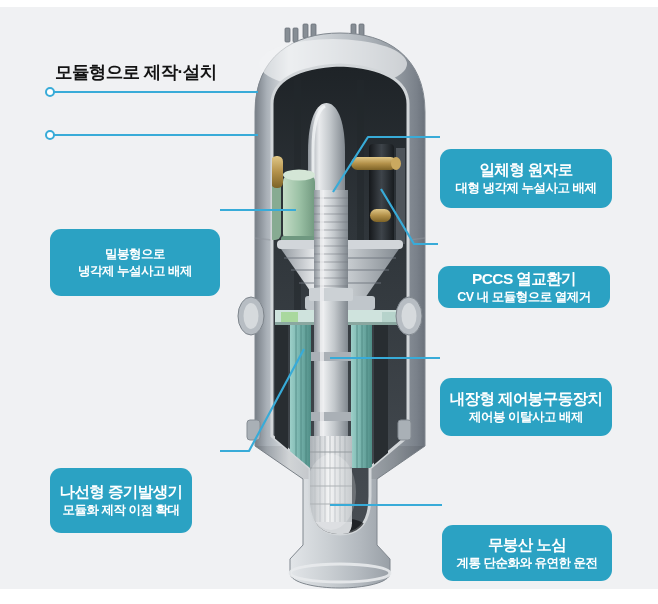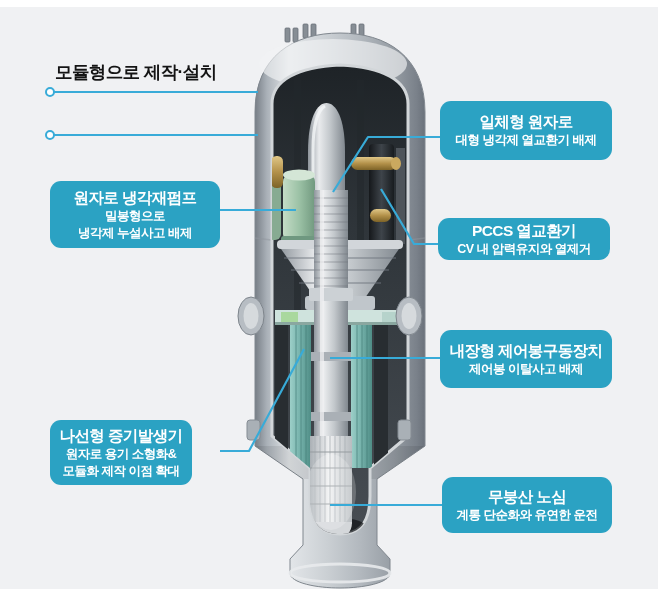--- a/index.html
+++ b/index.html
@@ -16,21 +16,21 @@
   svg.scene{position:absolute;left:0;top:0;}
   .leaders line,.leaders polyline{stroke:var(--line-color,#38abd8);stroke-width:2.2;fill:none;stroke-linejoin:round;}
   .leaders circle{fill:#fff;stroke:var(--line-color,#38abd8);stroke-width:2;}
   .plain-label{
     position:absolute;font-weight:800;font-size:17.5px;letter-spacing:-0.6px;
     color:var(--label-color,#141414);white-space:nowrap;
   }
   .callout{
     position:absolute;background:var(--box-bg,#2ba2c3);color:var(--box-text-color,#fff);
     border-radius:11px;display:flex;flex-direction:column;justify-content:center;
-    align-items:center;text-align:center;box-sizing:border-box;padding:4px 6px;
+    align-items:center;text-align:center;box-sizing:border-box;padding:4px 6px;margin-top:48px;
   }
   .callout-title{font-weight:800;font-size:15.5px;letter-spacing:-0.6px;line-height:1.3;white-space:nowrap;}
   .callout-sub{font-weight:600;font-size:12.5px;letter-spacing:-0.5px;line-height:1.32;white-space:nowrap;}
 </style>
 </head>
 <body style="--page-bg: #ffffff; --canvas-bg: #f0f1f3; --box-bg: #2ba2c3; --line-color: #38abd8; --label-color: #141414; --box-text-color: #ffffff;">
 
 <div class="stage">
   <div class="canvas-bg"></div>
 
@@ -192,39 +192,37 @@
       <polyline points="440,137 368,137 333,192"></polyline>
       <polyline points="438,244 414,244 381,189"></polyline>
       <line x1="440" y1="358" x2="330" y2="358"></line>
       <line x1="442" y1="505" x2="330" y2="505"></line>
     </g>
   </svg>
 
   <div class="plain-label" style="left:55px;top:60px">모듈형으로 제작·설치</div>
 
   <div class="callout" style="left:50px;top:181px;width:170px;height:67px">
-    <div class="callout-title">원자로 냉각재펌프</div>
     <div class="callout-sub">밀봉형으로</div>
     <div class="callout-sub">냉각제 누설사고 배제</div>
   </div>
 
   <div class="callout" style="left:50px;top:420px;width:142px;height:65px">
     <div class="callout-title">나선형 증기발생기</div>
-    <div class="callout-sub">원자로 용기 소형화&amp;</div>
     <div class="callout-sub">모듈화 제작 이점 확대</div>
   </div>
 
   <div class="callout" style="left:440px;top:101px;width:172px;height:59px">
     <div class="callout-title">일체형 원자로</div>
-    <div class="callout-sub">대형 냉각제 열교환기 배제</div>
+    <div class="callout-sub">대형 냉각제 누설사고 배제</div>
   </div>
 
   <div class="callout" style="left:438px;top:218px;width:172px;height:42px">
     <div class="callout-title">PCCS 열교환기</div>
-    <div class="callout-sub">CV 내 압력유지와 열제거</div>
+    <div class="callout-sub">CV 내 모듈형으로 열제거</div>
   </div>
 
   <div class="callout" style="left:440px;top:330px;width:172px;height:58px">
     <div class="callout-title">내장형 제어봉구동장치</div>
     <div class="callout-sub">제어봉 이탈사고 배제</div>
   </div>
 
   <div class="callout" style="left:442px;top:477px;width:170px;height:56px">
     <div class="callout-title">무붕산 노심</div>
     <div class="callout-sub">계통 단순화와 유연한 운전</div>

